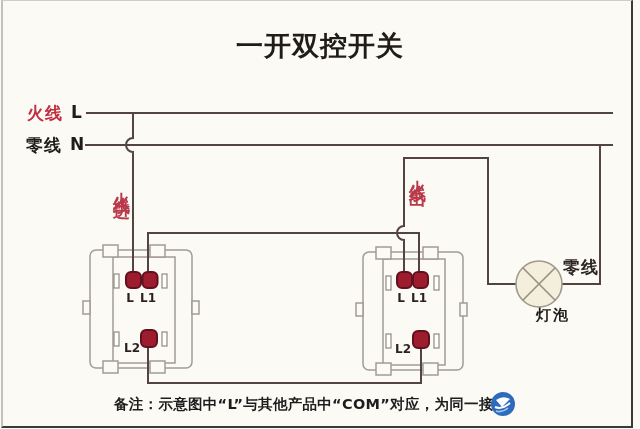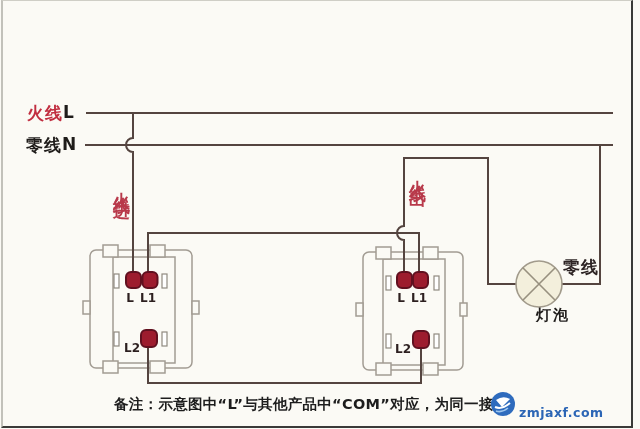--- a/index.html
+++ b/index.html
@@ -12,21 +12,21 @@
     position:absolute;left:1px;top:0;width:628px;height:425px;
     border-top:1px solid #cfcec6;border-left:2px solid #c2c1ba;
     border-right:2px solid #3a3a38;border-bottom:2px solid #3a3a38;
     pointer-events:none;
   }
   svg{position:absolute;left:0;top:0;}
   .t{position:absolute;font-weight:bold;color:#1f1c1a;white-space:nowrap;}
   .title1{left:0;right:0;top:28px;text-align:center;font-size:27px;letter-spacing:1px;}
   .title2{left:0;right:0;top:61px;text-align:center;font-size:26px;letter-spacing:1px;}
   .red{color:#c12e40;}
-  .buslabel{display:flex;font-size:17px;letter-spacing:1px;}
+  .buslabel{display:flex;gap:8px;font-size:17px;letter-spacing:1px;}
   .vlabel{
     writing-mode:vertical-rl;text-orientation:upright;
     font-size:17px;letter-spacing:5px;color:#b8394a;font-weight:bold;
   }
   .term{font-size:12px;width:20px;text-align:center;color:#2c1f1f;}
   .foot{left:114px;top:395px;font-size:14.5px;letter-spacing:0.3px;color:#1d1d1d;}
   .wm-brand{left:519px;top:389px;font-size:15.5px;color:#2b65b5;letter-spacing:1px;}
   .wm-site{left:519px;top:405px;font-size:12.5px;color:#2b65b5;letter-spacing:0.5px;}
 </style>
 </head>
@@ -88,20 +88,21 @@
     <g fill="#9d1c2e" stroke="#60101f" stroke-width="2">
       <rect x="126" y="272" width="15" height="16" rx="5"></rect>
       <rect x="142.5" y="272" width="15" height="16" rx="5"></rect>
       <rect x="141" y="330" width="16" height="17" rx="5"></rect>
       <rect x="397" y="272" width="15" height="16" rx="5"></rect>
       <rect x="413" y="272" width="15" height="16" rx="5"></rect>
       <rect x="413" y="331" width="16" height="17" rx="5"></rect>
     </g>
   </svg>
 
+  <div class="t title1">一开双控开关</div>
 
   <div class="t buslabel" style="left:27px;top:102px;">
     <span class="red">火线</span>
     <span>L</span>
   </div>
   <div class="t buslabel" style="left:26px;top:134px;">
     <span>零线</span>
     <span>N</span>
   </div>
 
@@ -118,16 +119,15 @@
   <div class="t term" style="left:393px;top:342px;">L2</div>
 
   <div class="t foot">备注：示意图中“L”与其他产品中“COM”对应，为同一接口</div>
 
   <svg width="26" height="26" viewBox="0 0 26 26" style="left:490px;top:391px;">
     <circle cx="13" cy="13" r="12" fill="#2e6bbd"></circle>
     <path d="M6,9 Q13,4 20,8 L12,16 Z" fill="#ffffff"></path>
     <path d="M5,16 Q12,19 20,12" stroke="#ffffff" stroke-width="2" fill="none"></path>
     <path d="M6,20 Q12,22 18,17" stroke="#9ec6ee" stroke-width="1.6" fill="none"></path>
   </svg>
-  <div class="t wm-site">zmjaxf.com</div>
 
   <div class="frame"></div>
 </div>
 
 </body></html>

